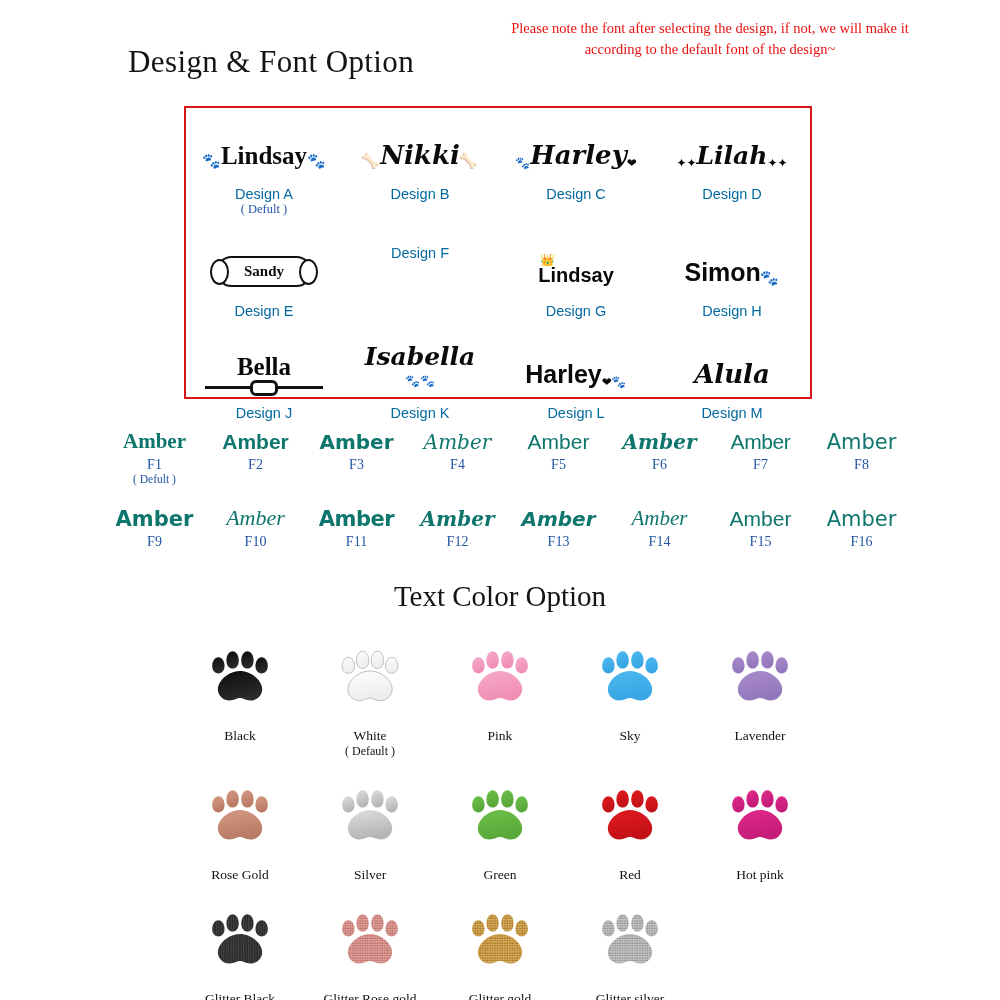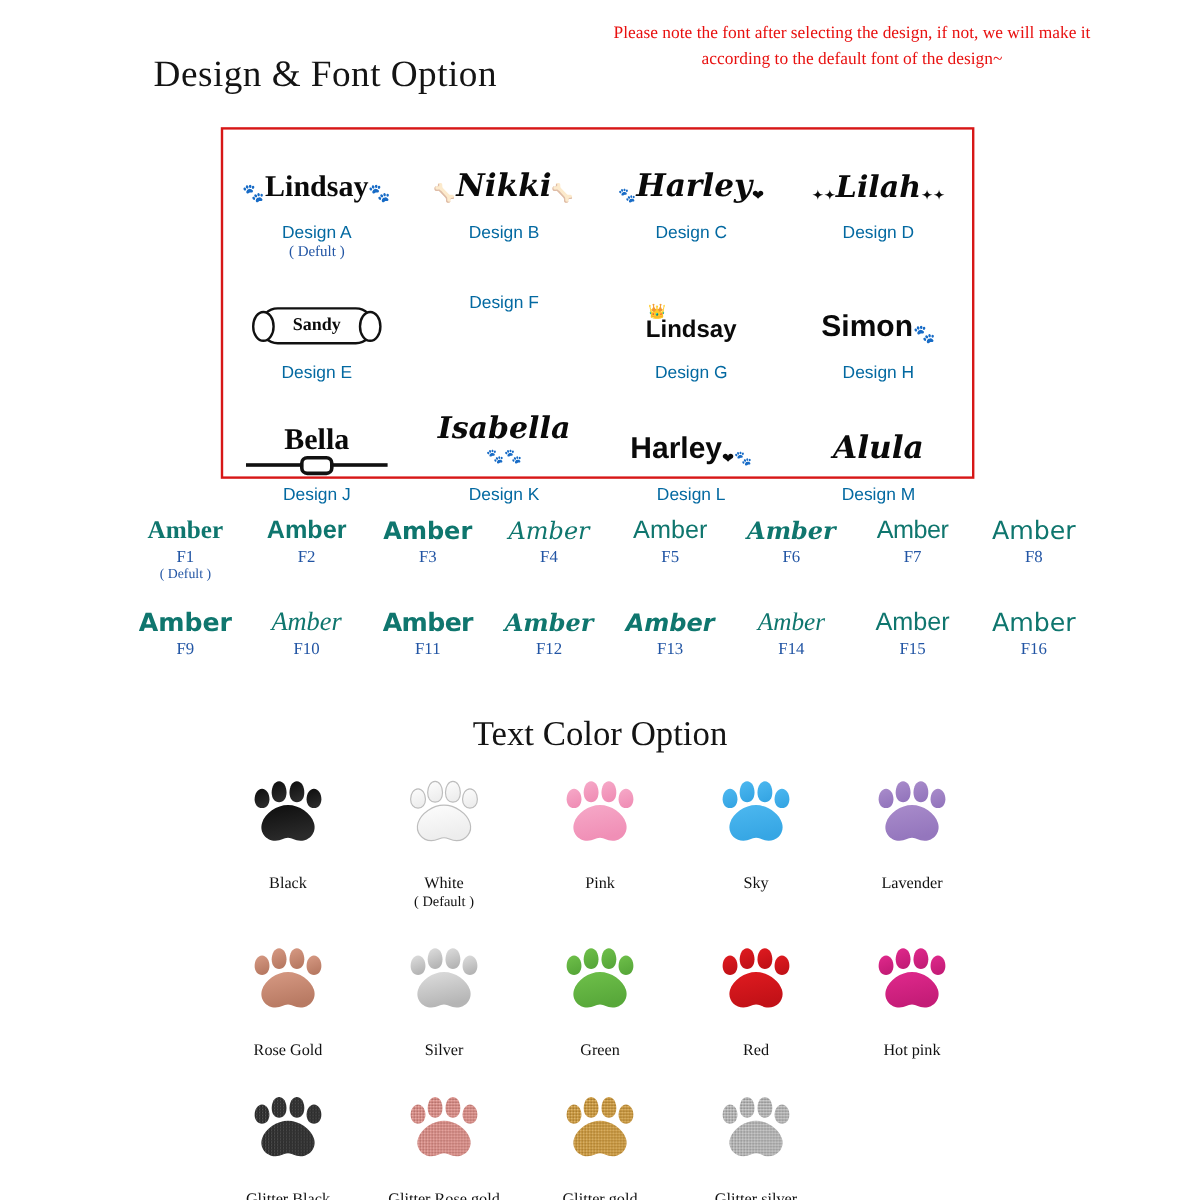--- a/index.html
+++ b/index.html
@@ -184,21 +184,21 @@
   .f11 { font-family: "DejaVu Sans", sans-serif; font-weight: bold; font-size: 21px; letter-spacing: -0.5px; }
   .f12 { font-family: "DejaVu Serif", serif; font-style: italic; font-weight: bold; font-size: 20px; }
   .f13 { font-family: "DejaVu Sans", sans-serif; font-weight: bold; font-style: italic; font-size: 20px; }
   .f14 { font-family: "Liberation Serif", serif; font-style: italic; font-size: 21px; }
   .f15 { font-family: "Liberation Sans", sans-serif; font-size: 21px; }
   .f16 { font-family: "DejaVu Sans", sans-serif; font-size: 21px; }
 
   
   .title-color {
     position: absolute;
-    top: 596px;
+    top: 580px;
     left: 0;
     width: 1000px;
     text-align: center;
     font-size: 29px;
     font-family: "Liberation Serif", serif;
     color: #141414;
   }
   .color-grid {
     position: absolute;
     left: 175px;

